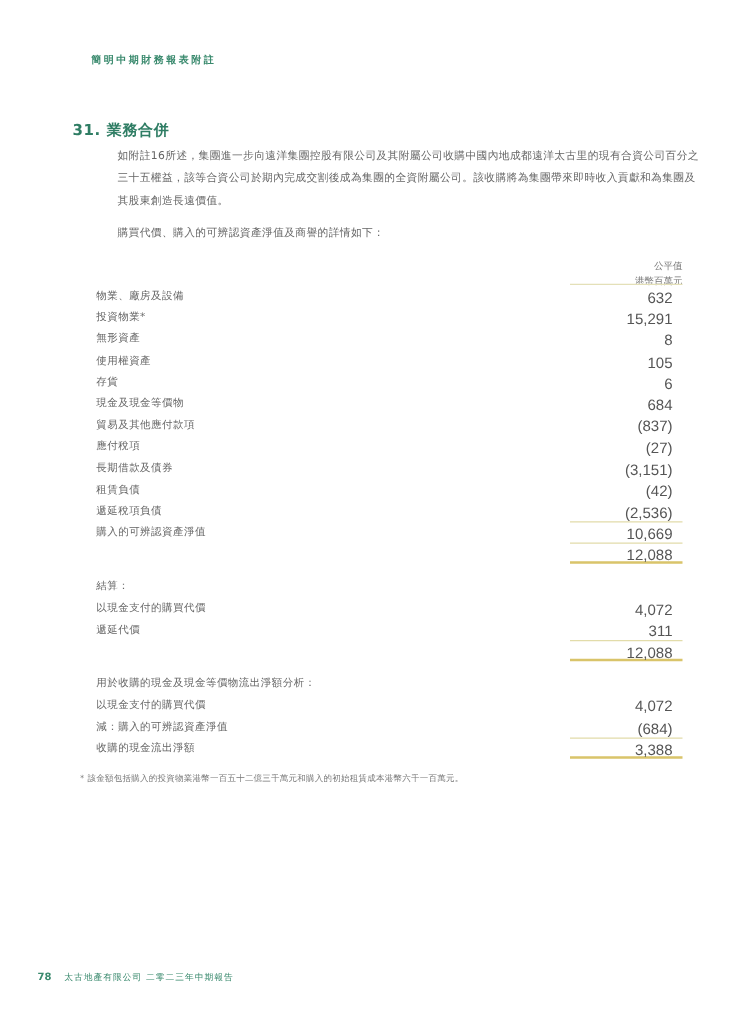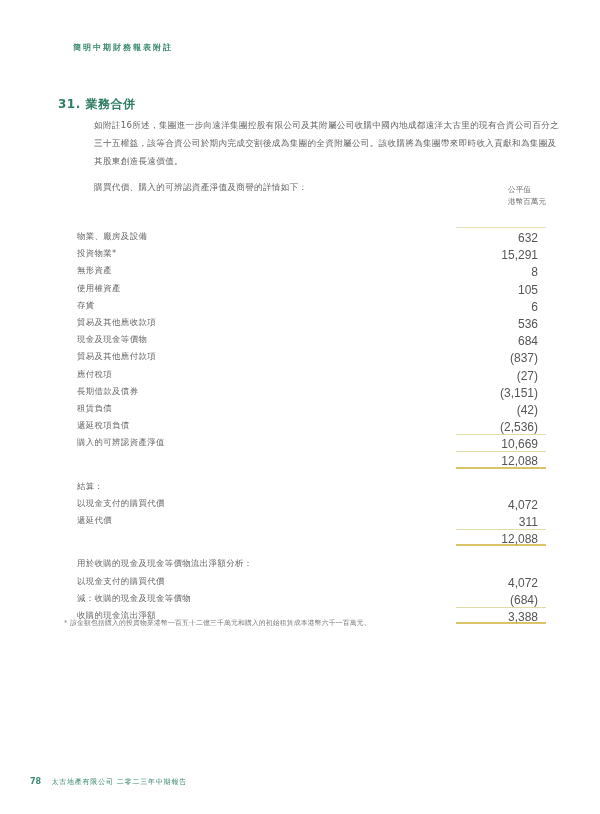--- a/index.html
+++ b/index.html
@@ -6,21 +6,21 @@
     body { width: 600px; height: 814px; position: relative; overflow: hidden;
            font-family: "DejaVu Sans", "Liberation Sans", sans-serif; color: #555; }
     .header { position: absolute; left: 58px; top: 42px; font-size: 8px; letter-spacing: 2px;
               color: #3a8a6e; font-weight: bold; margin-left: 15px; }
     .section-title { position: absolute; left: 58px; top: 96px; font-size: 12px; font-weight: bold;
                      color: #2f7d64; letter-spacing: 0.5px; }
     .para { position: absolute; left: 94px; width: 470px; font-size: 8.6px; line-height: 18px;
             color: #666; letter-spacing: 0.3px; }
     .p1 { top: 116px; }
     .p2 { top: 178px; }
-    .colhead { position: absolute; right: 54px; top: 184px; font-size: 7.6px;
+    .colhead { position: absolute; right: 54px; top: 207px; text-align: right; font-size: 7.6px;
                line-height: 12px; color: #777; }
     .colhead-line { position: absolute; left: 456px; width: 90px; top: 227px; height: 1px; background: #e4e0b8; }
     .table { position: absolute; left: 77px; top: 228px; width: 469px; }
     .row { position: relative; height: 17.2px; font-size: 8.4px; color: #666; }
     .row .label { position: absolute; left: 0; top: 3px; letter-spacing: 0.4px; }
     .row .val { position: absolute; right: 8px; top: 3px; font-family: "Liberation Sans", sans-serif; font-size: 12px; color: #555; }
     .row.gap { height: 9px; }
     .row.sub .val-box, .row.tot .val-box { position: absolute; left: 379px; width: 90px; top: 0; bottom: 0; }
     .row.sub .val-box { border-top: 1px solid #e2dcaa; }
     .row.tot .val-box { border-top: 1px solid #e2dcaa; border-bottom: 2px solid #d9c46a; }
@@ -58,24 +58,20 @@
       <span class="label">無形資產</span>
       <span class="val">8</span>
     </div>
   <div class="row">
       <span class="label">使用權資產</span>
       <span class="val">105</span>
     </div>
   <div class="row">
       <span class="label">存貨</span>
       <span class="val">6</span>
-    </div>
-  <div class="row">
-      <span class="label">貿易及其他應收款項</span>
-      <span class="val">536</span>
     </div>
   <div class="row">
       <span class="label">現金及現金等價物</span>
       <span class="val">684</span>
     </div>
   <div class="row">
       <span class="label">貿易及其他應付款項</span>
       <span class="val">(837)</span>
     </div>
   <div class="row">
@@ -125,21 +121,21 @@
   <div class="row gap"></div>
   <div class="row">
       <span class="label">用於收購的現金及現金等價物流出淨額分析：</span>
       <span class="val"></span>
     </div>
   <div class="row">
       <span class="label">以現金支付的購買代價</span>
       <span class="val">4,072</span>
     </div>
   <div class="row">
-      <span class="label">減：收購的現金及現金等價物</span>
+      <span class="label">減：購入的可辨認資產淨值</span>
       <span class="val">(684)</span>
     </div>
   <div class="row tot">
       <div class="val-box"></div>
       <span class="label">收購的現金流出淨額</span>
       <span class="val">3,388</span>
     </div>
 </div>
 
 <div class="footnote">* 該金額包括購入的投資物業港幣一百五十二億三千萬元和購入的初始租賃成本港幣六千一百萬元。</div>

